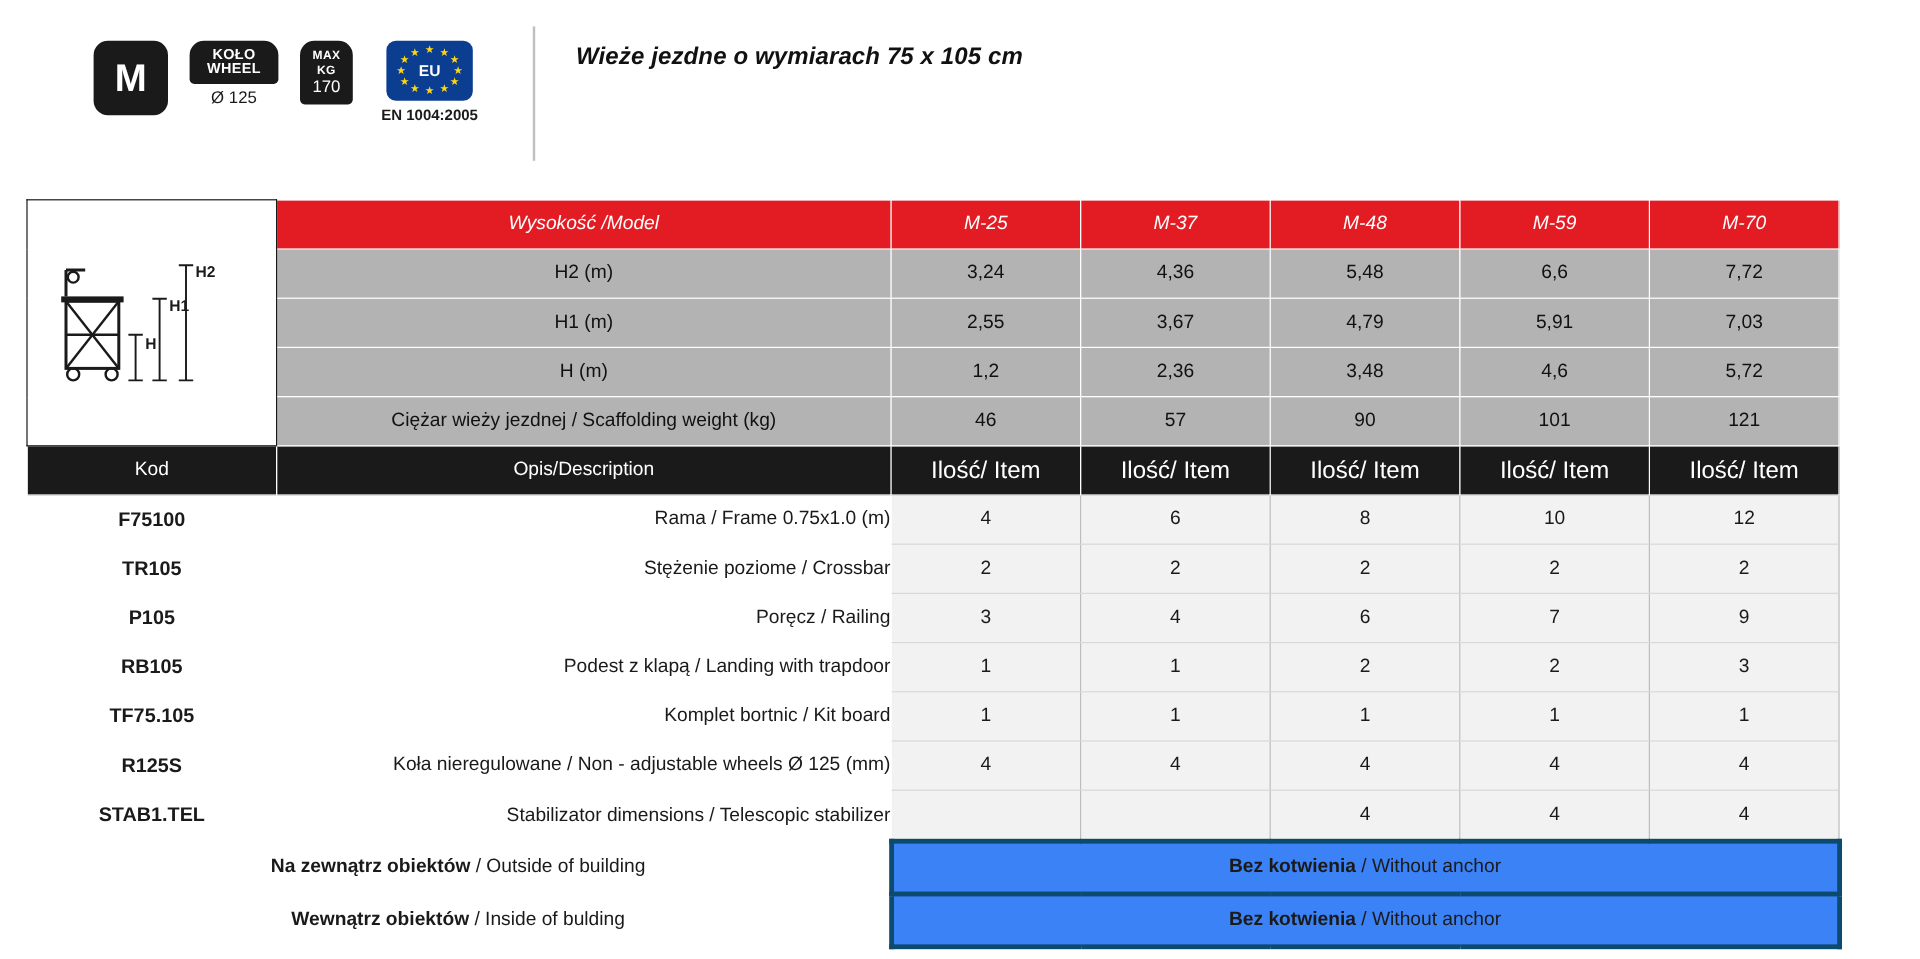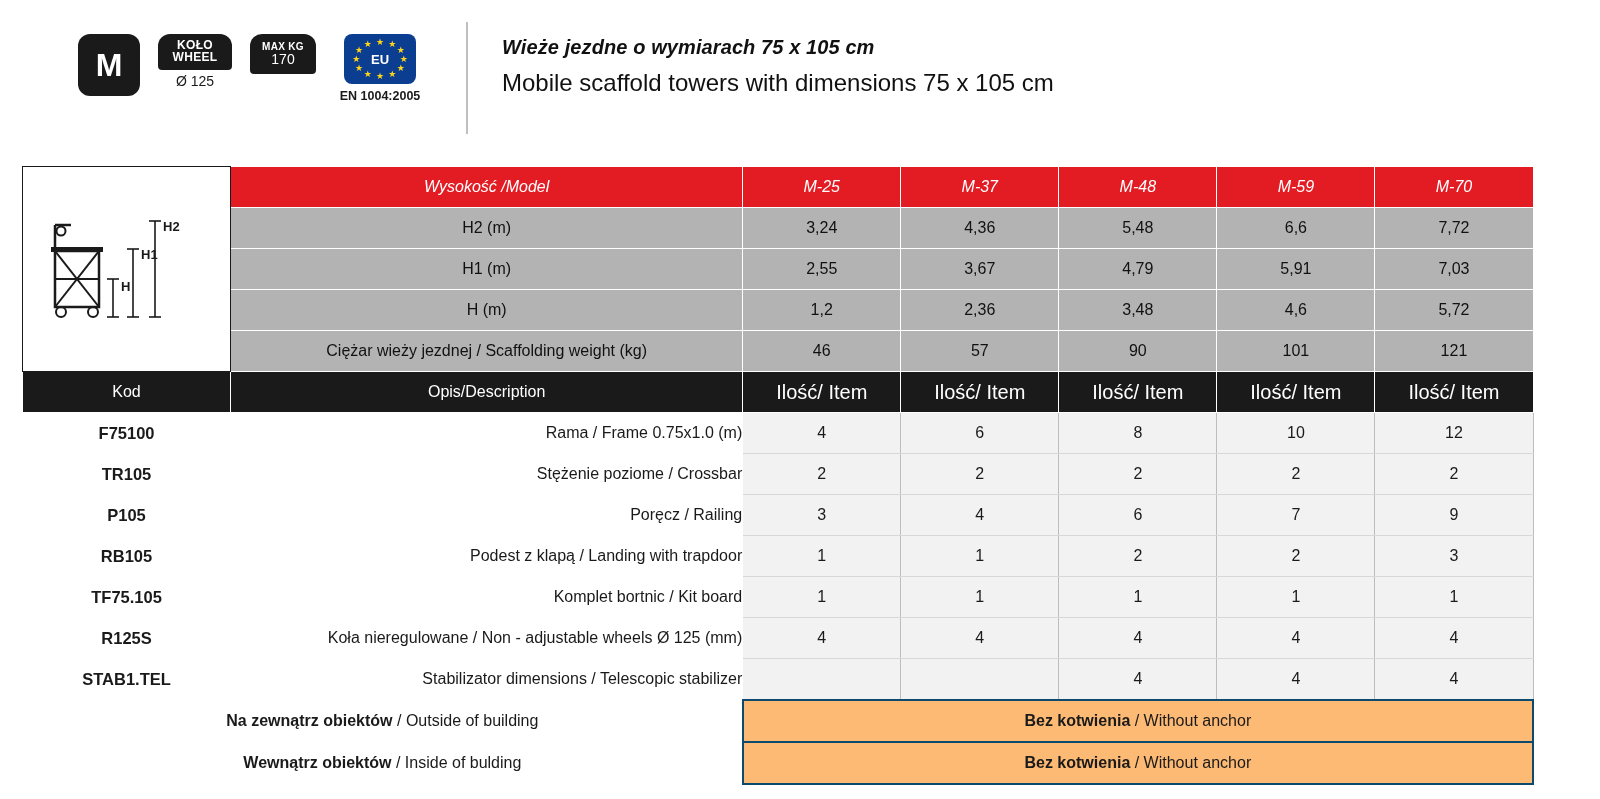--- a/index.html
+++ b/index.html
@@ -63,21 +63,21 @@
     letter-spacing: 0.3px;
   }
   .badge-wheel .cap .l2 { font-weight: bold; font-size: 12px; }
   .badge-wheel .sub {
     font-size: 14px;
     color: #1a1a1a;
     margin-top: 3px;
     font-weight: normal;
   }
   .badge-kg {
-    width: 66px;
+    width: 44px;
     text-align: center;
   }
   .badge-kg .cap {
     background: #1a1a1a;
     color: #fff;
     border-radius: 12px 12px 4px 4px;
     padding: 6px 4px 8px;
     line-height: 13px;
   }
   .badge-kg .l1 { font-size: 10px; font-weight: bold; letter-spacing: 0.3px; }
@@ -205,22 +205,22 @@
     border-top: 1px solid #d8d8d8;
     border-bottom: 1px solid #d8d8d8;
   }
   .row-anchor td {
     background: #fff;
     border: 1px solid #1a1a1a;
     height: 36px;
     font-size: 16px;
   }
   .row-anchor td.anchor-val {
-    background: #fdba74;
-    border: 2px solid #0c4a6e;
+    background: #3b82f6;
+    border: 4px solid #0c4a6e;
   }
   .bld { font-weight: bold; }
 
   
   .scaffold-svg { display: block; margin: 0 auto; }
 </style>
 </head>
 <body>
 
 <div class="page">
@@ -265,21 +265,20 @@
         </div>
         <div class="sub">EN 1004:2005</div>
       </div>
 
     </div>
 
     <div class="divider"></div>
 
     <div class="titles">
       <div class="title-pl">Wieże jezdne o wymiarach 75 x 105 cm</div>
-      <div class="title-en">Mobile scaffold towers with dimensions 75 x 105 cm</div>
     </div>
   </div>
 
   <div class="table-wrap">
     <table class="spec">
       <colgroup>
         <col class="c-img">
         <col class="c-desc">
         <col class="c-m">
           <col class="c-m">

